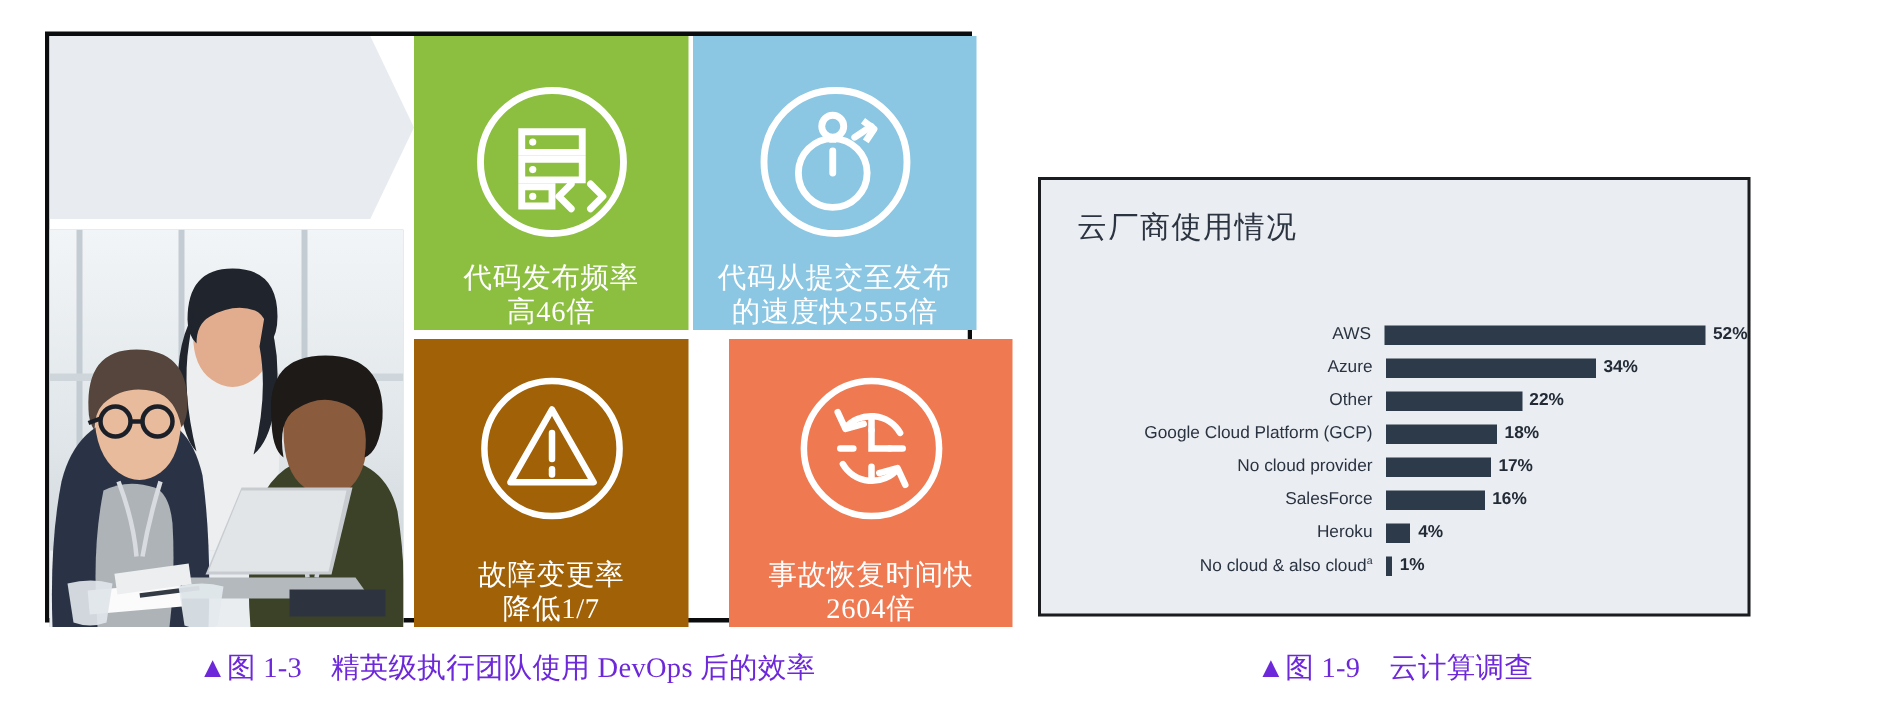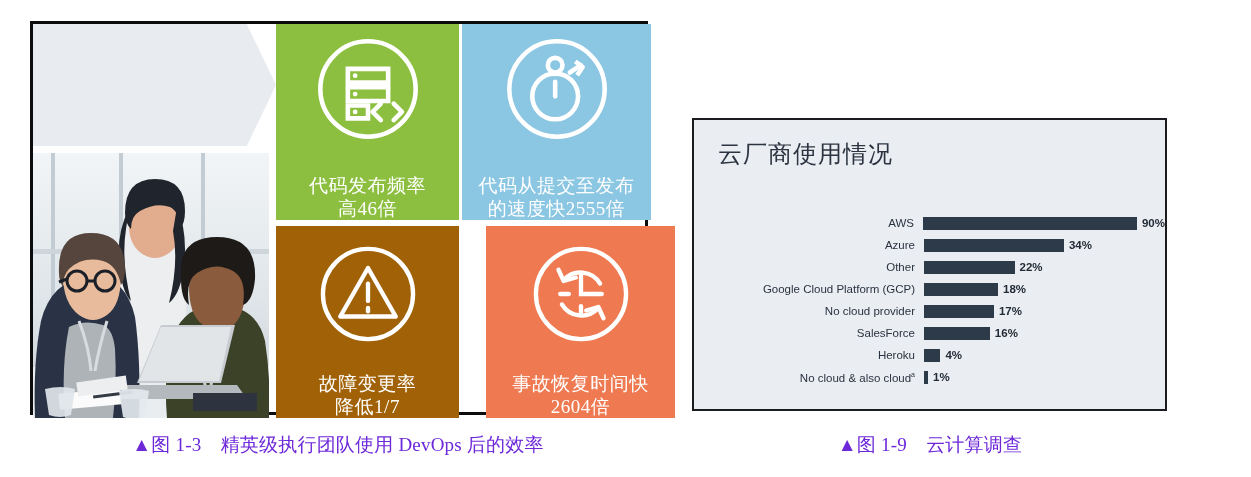--- a/index.html
+++ b/index.html
@@ -59,21 +59,21 @@
   }
   .photo svg { display: block; width: 100%; height: 100%; }
 
   
   .tile {
     position: absolute;
     box-sizing: border-box;
     display: flex;
     flex-direction: column;
     align-items: center;
-    justify-content: space-between;
+    justify-content: flex-end;
     color: #ffffff;
     text-align: center;
     overflow: hidden;
   }
   .tile .ico {
     display: block;
     margin-top: 12px;
   }
   .tile .tlabel {
     font-family: "Liberation Serif", "DejaVu Serif", serif;
@@ -109,21 +109,21 @@
     height: 293px;
     border: 2px solid #1a1c1f;
     box-sizing: border-box;
     background: #eaedf2;
   }
   .chart-title {
     position: absolute;
     left: 24px;
     top: 18px;
     font-family: "Liberation Serif", "DejaVu Serif", serif;
-    font-size: 24px;
+    font-size: 20px;
     color: #2b3440;
     letter-spacing: 1px;
   }
   .chart-body {
     position: absolute;
     left: 0;
     top: 92px;
     width: 100%;
   }
   .bar-row {
@@ -320,21 +320,21 @@
   </div>
 </div>
 
 <div id="fig14">
   <div class="chart-title">云厂商使用情况</div>
   <div class="chart-body" id="chart-body">
       <div class="bar-row">
         <div class="bar-cat">AWS</div>
         <div class="bar-wrap">
           <div class="bar" style="width: 214px; background: rgb(44, 58, 73);"></div>
-          <div class="bar-val">90%</div>
+          <div class="bar-val">52%</div>
         </div>
       </div>
       <div class="bar-row">
         <div class="bar-cat">Azure</div>
         <div class="bar-wrap">
           <div class="bar" style="width: 139.923px; background: rgb(44, 58, 73);"></div>
           <div class="bar-val">34%</div>
         </div>
       </div>
       <div class="bar-row">

